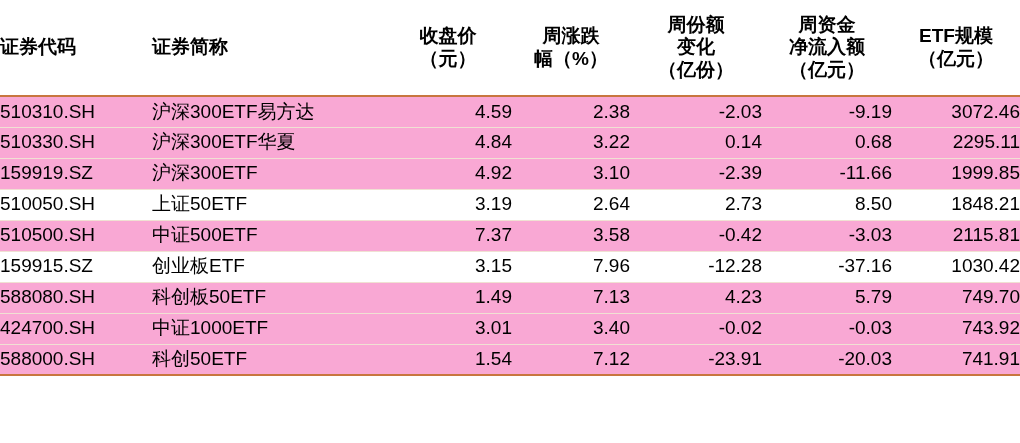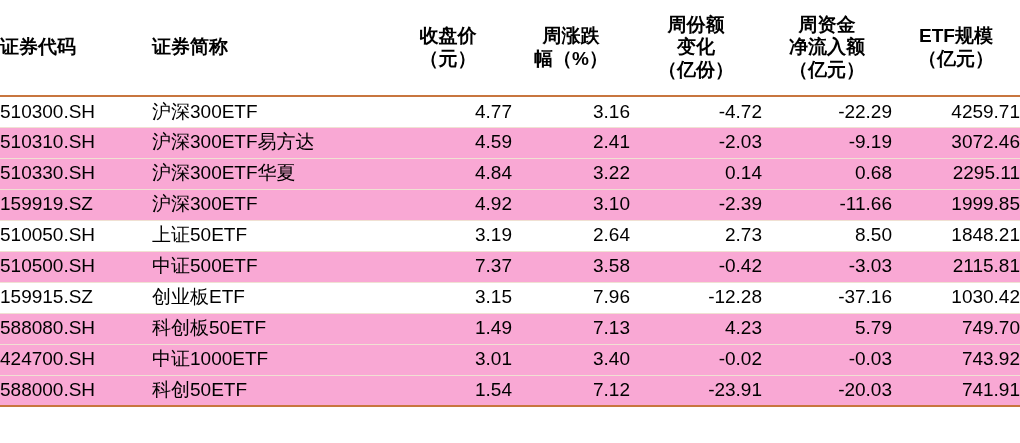--- a/index.html
+++ b/index.html
@@ -127,34 +127,25 @@
           <span class="hdr-line">净流入额</span>
           <span class="hdr-line">（亿元）</span>
         </th>
         <th class="col-num c-scale">
           <span class="hdr-line">ETF规模</span>
           <span class="hdr-line">（亿元）</span>
         </th>
       </tr>
     </thead>
     <tbody>
-      <tr class="even">
-        <td class="code">510300.SH</td>
-        <td class="name">沪深300ETF</td>
-        <td class="num">4.77</td>
-        <td class="num">3.16</td>
-        <td class="num">-4.72</td>
-        <td class="num">-22.29</td>
-        <td class="num">4259.71</td>
-      </tr>
       <tr class="odd">
         <td class="code">510310.SH</td>
         <td class="name">沪深300ETF易方达</td>
         <td class="num">4.59</td>
-        <td class="num">2.41</td>
+        <td class="num">2.38</td>
         <td class="num">-2.03</td>
         <td class="num">-9.19</td>
         <td class="num">3072.46</td>
       </tr>
       <tr class="odd">
         <td class="code">510330.SH</td>
         <td class="name">沪深300ETF华夏</td>
         <td class="num">4.84</td>
         <td class="num">3.22</td>
         <td class="num">0.14</td>

